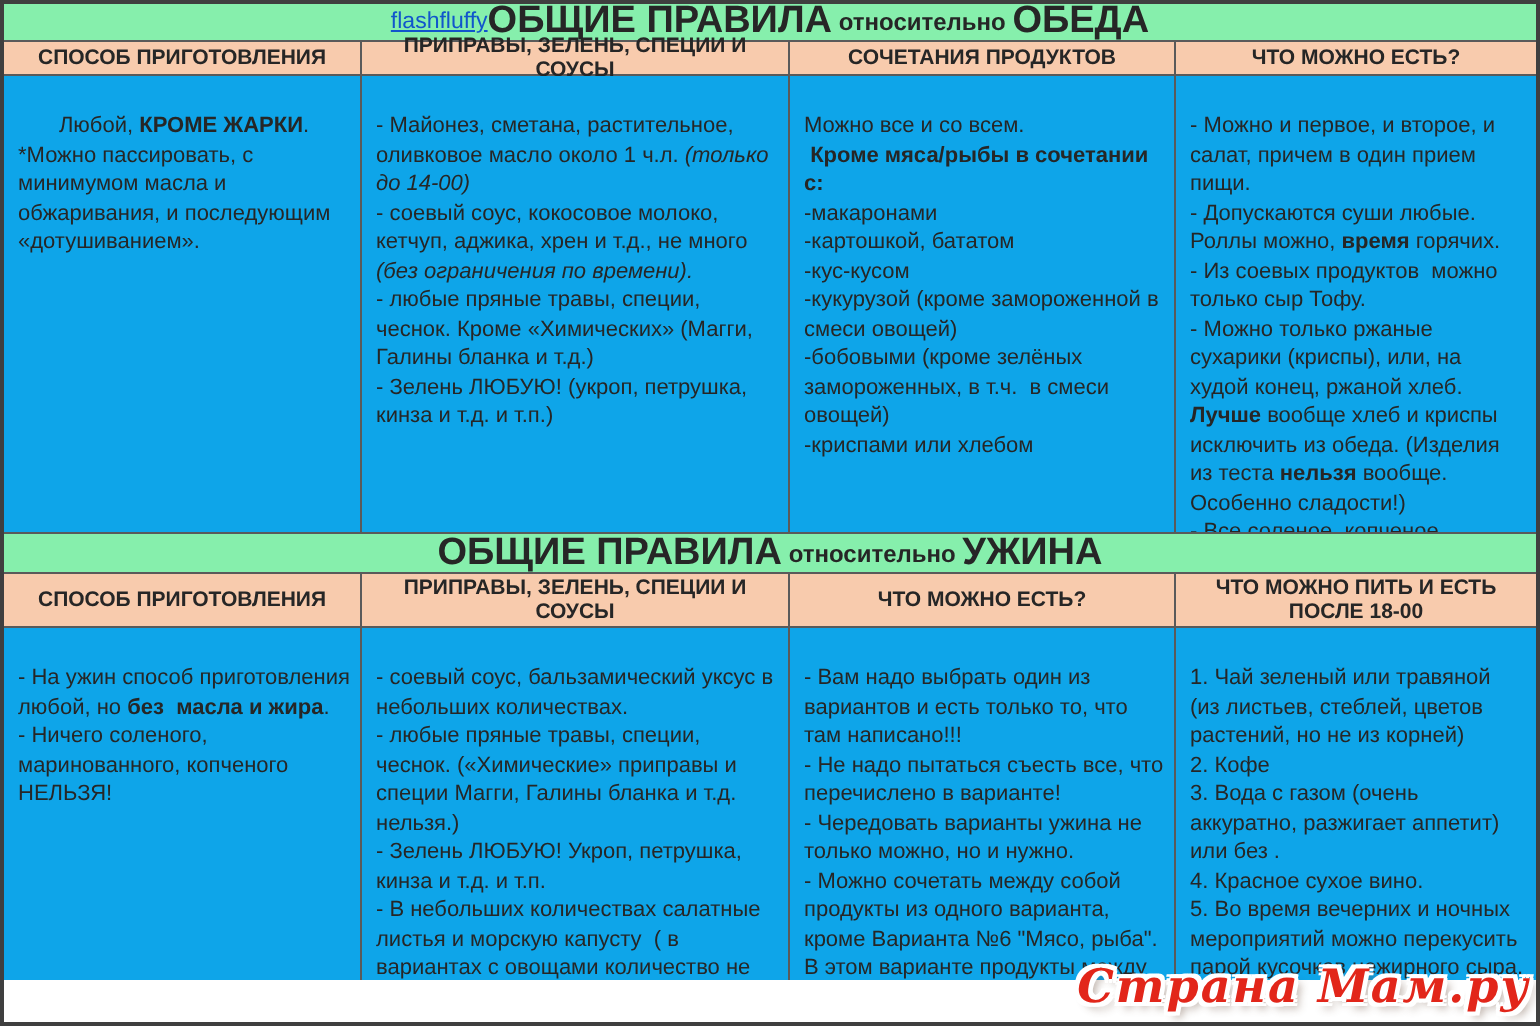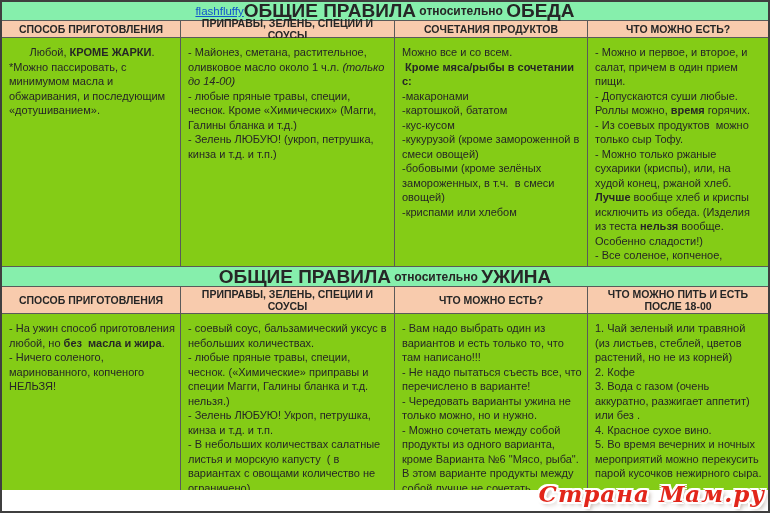--- a/index.html
+++ b/index.html
@@ -40,24 +40,24 @@
     padding:2px 4px;
     border-left:1px solid #5a5a5a;
     border-bottom:1px solid #5a5a5a;
     display:flex; align-items:center; justify-content:center;
     line-height:1.18;
   }
   .hcell:first-child { border-left:none; }
   .lunch-head .hcell { height:17px; }
   .dinner-head .hcell { height:27px; }
   .bcell {
-    background:#84cc16;
+    background:#0ea5e9;
     font-size:11px;
     line-height:1.32;
-    padding:7px 5px 3px 7px;
+    padding:18px 5px 3px 7px;
     border-left:1px solid #5a5a5a;
     overflow:hidden;
   }
   .bcell:first-child { border-left:none; }
   .lunch-body .bcell { height:228px; border-bottom:none; }
   .dinner-body .bcell { height:176px; }
   .para { margin:0; white-space:pre-wrap; }
   .para.center { text-align:center; }
   .b { font-weight:bold; }
   .i { font-style:italic; }
@@ -94,20 +94,21 @@
     <div class="hcell">ЧТО МОЖНО ЕСТЬ?</div>
   </div>
 
   <div class="grid lunch-body">
     <div class="bcell">
         <div class="para center"><span>Любой, </span><span class="b">КРОМЕ ЖАРКИ</span><span>.</span></div>
         <div class="para"><span>*Можно пассировать, с минимумом масла и обжаривания, и последующим «дотушиванием».</span></div>
       </div>
     <div class="bcell">
         <div class="para"><span>- Майонез, сметана, растительное, оливковое масло около 1 ч.л. </span><span class="i">(только до 14-00)</span></div>
+        <div class="para"><span>- соевый соус, кокосовое молоко, кетчуп, аджика, хрен и т.д., не много </span><span class="i">(без ограничения по времени).</span></div>
         <div class="para"><span>- любые пряные травы, специи, чеснок. Кроме «Химических» (Магги, Галины бланка и т.д.)</span></div>
         <div class="para"><span>- Зелень ЛЮБУЮ! (укроп, петрушка, кинза и т.д. и т.п.)</span></div>
       </div>
     <div class="bcell">
         <div class="para"><span>Можно все и со всем.</span></div>
         <div class="para"><span class="b"> Кроме мяса/рыбы в сочетании с:</span></div>
         <div class="para"><span>-макаронами</span></div>
         <div class="para"><span>-картошкой, бататом</span></div>
         <div class="para"><span>-кус-кусом</span></div>
         <div class="para"><span>-кукурузой (кроме замороженной в смеси овощей)</span></div>

